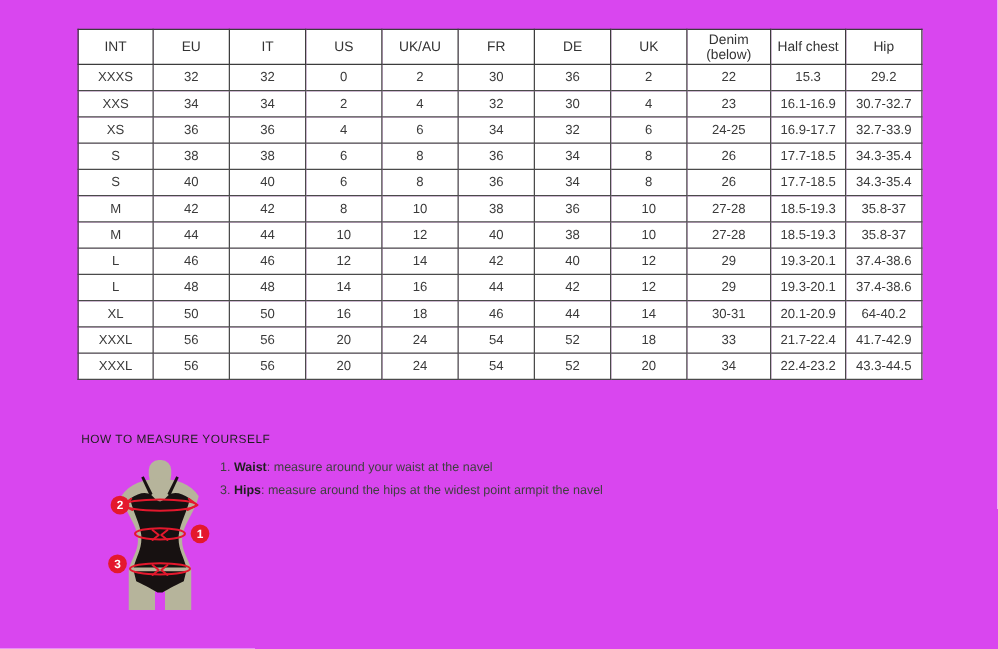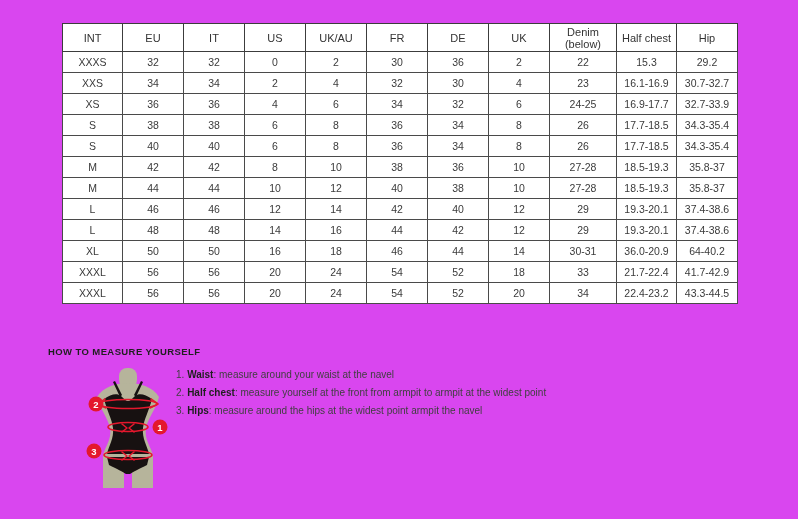--- a/index.html
+++ b/index.html
@@ -16,22 +16,22 @@
   table.size-chart th{
     height:27px;font-size:11px;font-weight:400;color:#333333;
     border:1px solid #3c3c3c;text-align:center;padding:0;background:#ffffff;
   }
   table.size-chart td{
     height:20px;font-size:10.5px;color:#3a3a3a;
     border:1px solid #4a4a4a;text-align:center;padding:0;background:#ffffff;
   }
   
   .measure-heading{
-    position:absolute;left:48px;top:346px;margin:0;
-    font-size:9.5px;font-weight:700;letter-spacing:.4px;color:#1f1f1f;
+    position:absolute;left:65px;top:346px;margin:0;
+    font-size:9.5px;font-weight:400;letter-spacing:.4px;color:#1f1f1f;
   }
   .figure-wrap{position:absolute;left:76px;top:366px;width:104px;height:128px;}
   .instructions{position:absolute;left:176px;top:369px;width:480px;}
   .instruction-item{
     font-size:10px;line-height:12px;color:#3f3f3f;margin:0 0 6px 0;white-space:nowrap;
   }
   .instruction-item .num{font-weight:400;color:#3f3f3f;}
   .instruction-item .label{font-weight:700;color:#1f1f1f;}
 </style>
 </head>
@@ -189,21 +189,21 @@
         <tr>
           <td>XL</td>
           <td>50</td>
           <td>50</td>
           <td>16</td>
           <td>18</td>
           <td>46</td>
           <td>44</td>
           <td>14</td>
           <td>30-31</td>
-          <td>36.0-20.9</td>
+          <td>20.1-20.9</td>
           <td>64-40.2</td>
         </tr>
         <tr>
           <td>XXXL</td>
           <td>56</td>
           <td>56</td>
           <td>20</td>
           <td>24</td>
           <td>54</td>
           <td>52</td>
@@ -282,17 +282,16 @@
         <circle cx="84" cy="61" r="7.5" fill="#e4182d"></circle>
         <text x="84" y="64.5">1</text>
         <circle cx="18" cy="85" r="7.5" fill="#e4182d"></circle>
         <text x="18" y="88.5">3</text>
       </g>
     </svg>
   </div>
 
   <div class="instructions" id="instructions">
       <p class="instruction-item"><span class="num">1.</span> <span class="label">Waist</span><span>: measure around your waist at the navel</span></p>
-      <p class="instruction-item"><span class="num">2.</span> <span class="label">Half chest</span><span>: measure yourself at the front from armpit to armpit at the widest point</span></p>
       <p class="instruction-item"><span class="num">3.</span> <span class="label">Hips</span><span>: measure around the hips at the widest point armpit the navel</span></p>
     </div>
 
 </div>
 
 </body></html>

